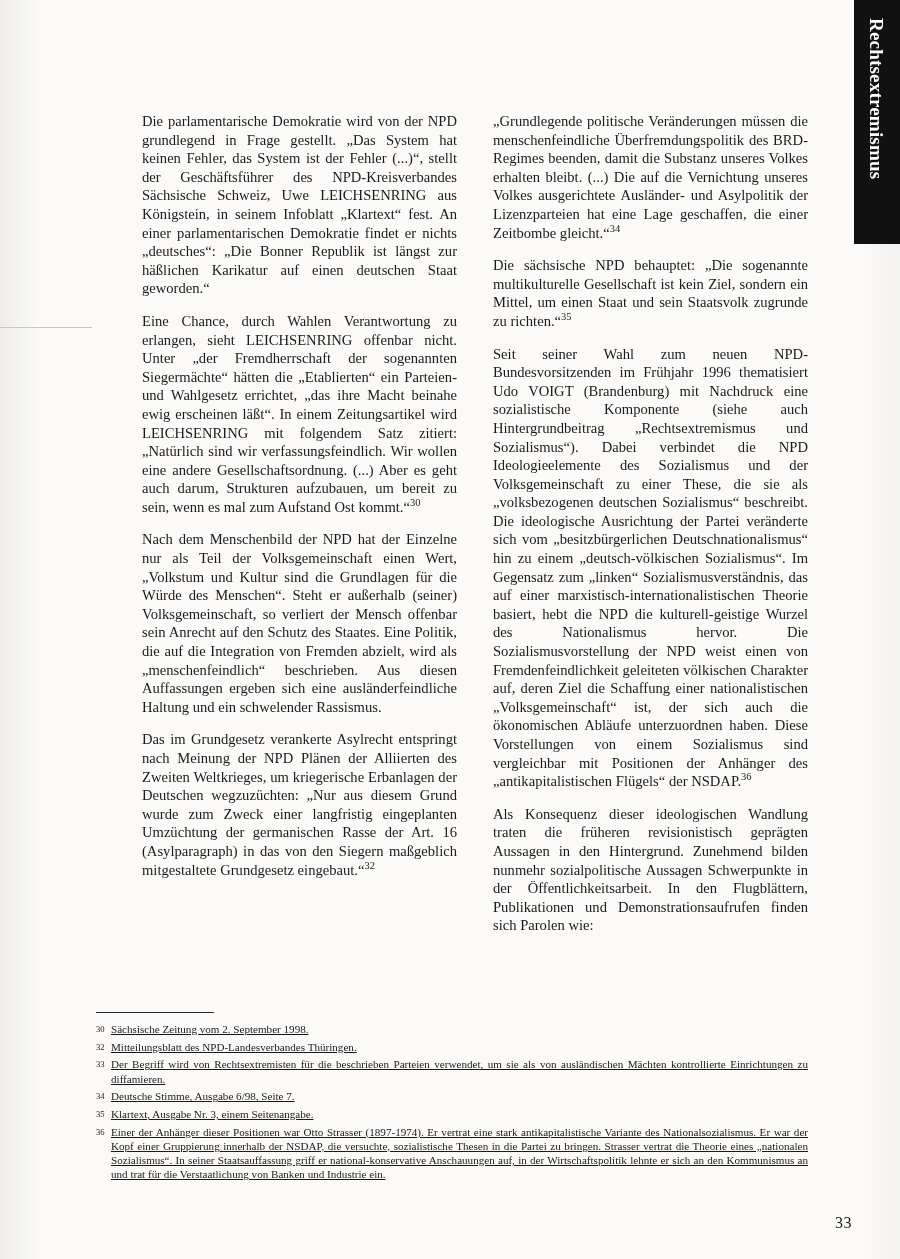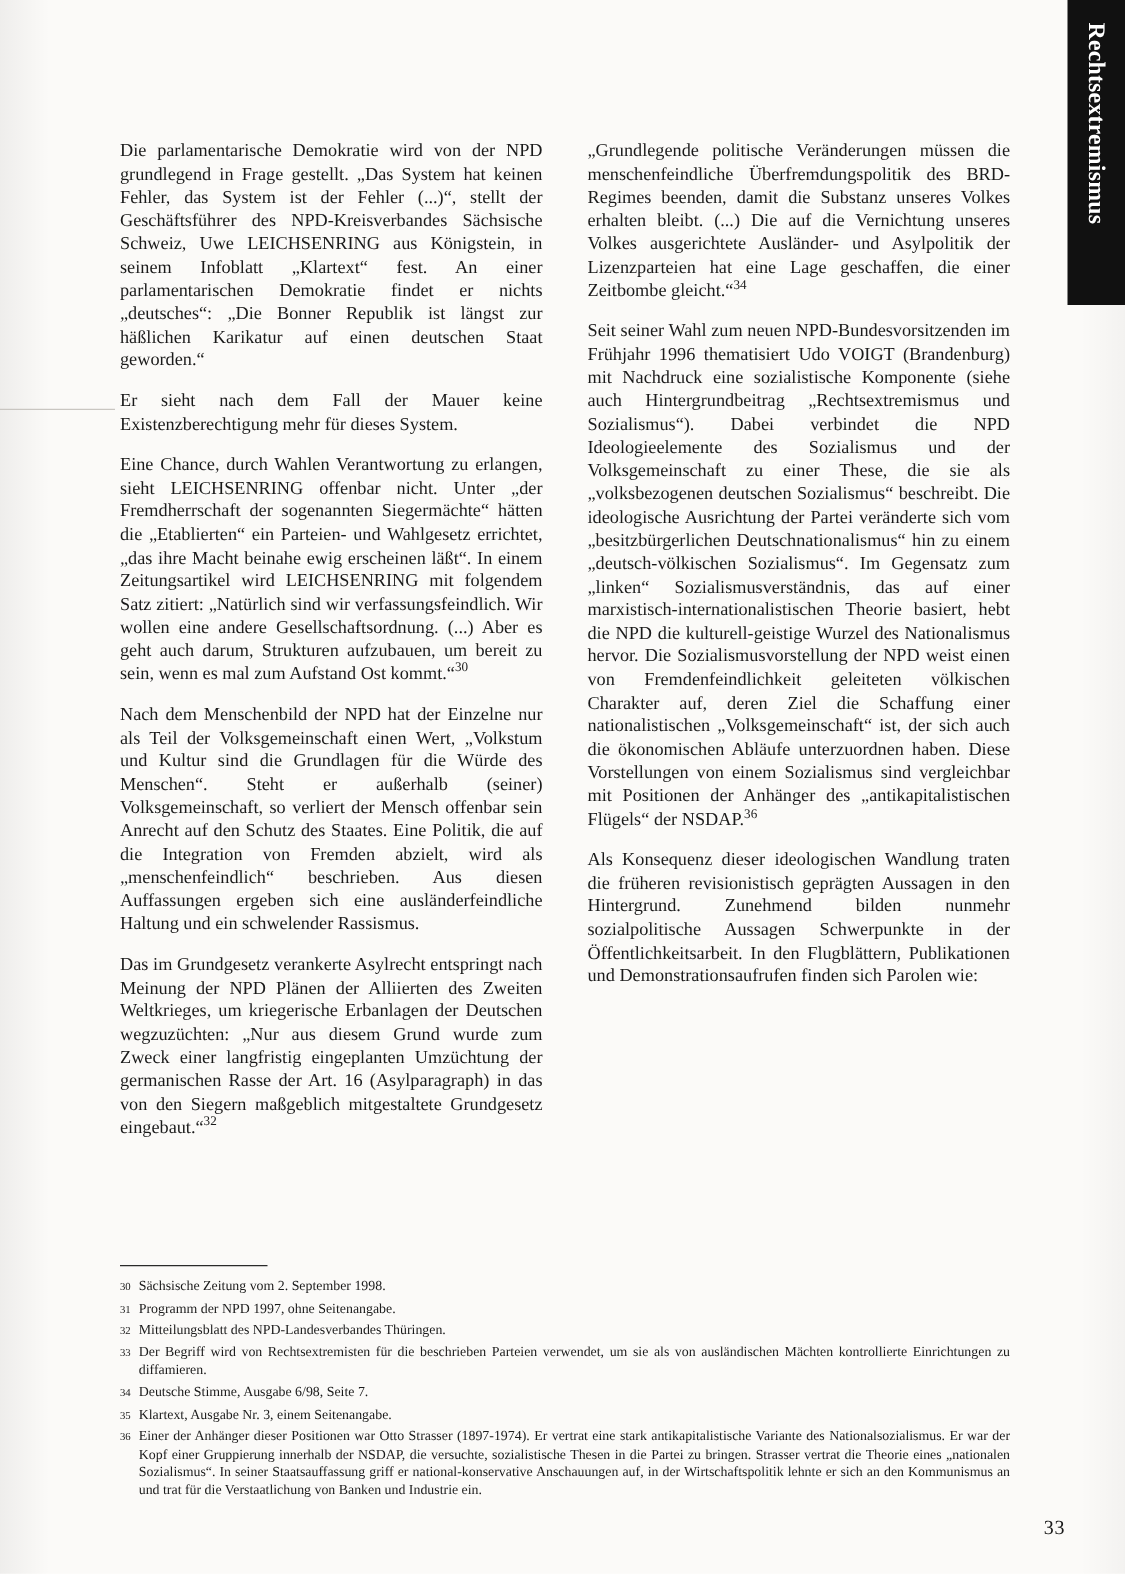--- a/index.html
+++ b/index.html
@@ -67,20 +67,21 @@
   }
   .content {
     position: absolute;
     left: 96px;
     top: 112px;
     width: 712px;
   }
   .columns {
     display: flex;
     gap: 36px;
+    margin-left: 46px;
   }
   .col {
     width: 338px;
   }
   p.body {
     margin: 0 0 14px 0;
     font-size: 14.6px;
     line-height: 18.6px;
     text-align: justify;
     text-justify: inter-word;
@@ -113,20 +114,21 @@
   }
   .fn .num {
     width: 15px;
     flex: 0 0 15px;
     font-size: 8.6px;
     vertical-align: super;
     padding-top: 0px;
   }
   .fn .txt {
     flex: 1 1 auto;
+    text-decoration: underline;
   }
   .page-number {
     position: absolute;
     right: 48px;
     bottom: 27px;
     font-size: 16px;
     letter-spacing: 0.5px;
   }
 </style>
 </head>
@@ -139,45 +141,41 @@
 
   <div class="side-tab">
     <span class="vtext">Rechtsextremismus</span>
   </div>
 
   <div class="content">
     <div class="columns">
 
       <div class="col">
         <p class="body"><span>Die parlamentarische Demokratie wird von der NPD grundlegend in Frage gestellt. „Das System hat keinen Fehler, das System ist der Fehler (...)“, stellt der Geschäftsführer des NPD-Kreisverbandes Sächsische Schweiz, Uwe LEICHSENRING aus Königstein, in seinem Infoblatt „Klartext“ fest. An einer parlamentarischen Demokratie findet er nichts „deutsches“: „Die Bonner Republik ist längst zur häßlichen Karikatur auf einen deutschen Staat geworden.“</span></p>
-        <p class="body"><span>Er sieht nach dem Fall der Mauer keine Existenzberechtigung mehr für dieses System.</span></p>
         <p class="body"><span>Eine Chance, durch Wahlen Verantwortung zu erlangen, sieht LEICHSENRING offenbar nicht. Unter „der Fremdherrschaft der sogenannten Siegermächte“ hätten die „Etablierten“ ein Parteien- und Wahlgesetz errichtet, „das ihre Macht beinahe ewig erscheinen läßt“. In einem Zeitungsartikel wird LEICHSENRING mit folgendem Satz zitiert: „Natürlich sind wir verfassungsfeindlich. Wir wollen eine andere Gesellschaftsordnung. (...) Aber es geht auch darum, Strukturen aufzubauen, um bereit zu sein, wenn es mal zum Aufstand Ost kommt.“</span><sup>30</sup></p>
         <p class="body"><span>Nach dem Menschenbild der NPD hat der Einzelne nur als Teil der Volksgemeinschaft einen Wert, „Volkstum und Kultur sind die Grundlagen für die Würde des Menschen“. Steht er außerhalb (seiner) Volksgemeinschaft, so verliert der Mensch offenbar sein Anrecht auf den Schutz des Staates. Eine Politik, die auf die Integration von Fremden abzielt, wird als „menschenfeindlich“ beschrieben. Aus diesen Auffassungen ergeben sich eine ausländerfeindliche Haltung und ein schwelender Rassismus.</span></p>
         <p class="body"><span>Das im Grundgesetz verankerte Asylrecht entspringt nach Meinung der NPD Plänen der Alliierten des Zweiten Weltkrieges, um kriegerische Erbanlagen der Deutschen wegzuzüchten: „Nur aus diesem Grund wurde zum Zweck einer langfristig eingeplanten Umzüchtung der germanischen Rasse der Art. 16 (Asylparagraph) in das von den Siegern maßgeblich mitgestaltete Grundgesetz eingebaut.“</span><sup>32</sup></p>
       </div>
 
       <div class="col">
         <p class="body"><span>„Grundlegende politische Veränderungen müssen die menschenfeindliche Überfremdungspolitik des BRD-Regimes beenden, damit die Substanz unseres Volkes erhalten bleibt. (...) Die auf die Vernichtung unseres Volkes ausgerichtete Ausländer- und Asylpolitik der Lizenzparteien hat eine Lage geschaffen, die einer Zeitbombe gleicht.“</span><sup>34</sup></p>
+        <p class="body"><span>Die sächsische NPD behauptet: „Die sogenannte multikulturelle Gesellschaft ist kein Ziel, sondern ein Mittel, um einen Staat und sein Staatsvolk zugrunde zu richten.“</span><sup>35</sup></p>
         <p class="body"><span>Seit seiner Wahl zum neuen NPD-Bundesvorsitzenden im Frühjahr 1996 thematisiert Udo VOIGT (Brandenburg) mit Nachdruck eine sozialistische Komponente (siehe auch Hintergrundbeitrag „Rechtsextremismus und Sozialismus“). Dabei verbindet die NPD Ideologieelemente des Sozialismus und der Volksgemeinschaft zu einer These, die sie als „volksbezogenen deutschen Sozialismus“ beschreibt. Die ideologische Ausrichtung der Partei veränderte sich vom „besitzbürgerlichen Deutschnationalismus“ hin zu einem „deutsch-völkischen Sozialismus“. Im Gegensatz zum „linken“ Sozialismusverständnis, das auf einer marxistisch-internationalistischen Theorie basiert, hebt die NPD die kulturell-geistige Wurzel des Nationalismus hervor. Die Sozialismusvorstellung der NPD weist einen von Fremdenfeindlichkeit geleiteten völkischen Charakter auf, deren Ziel die Schaffung einer nationalistischen „Volksgemeinschaft“ ist, der sich auch die ökonomischen Abläufe unterzuordnen haben. Diese Vorstellungen von einem Sozialismus sind vergleichbar mit Positionen der Anhänger des „antikapitalistischen Flügels“ der NSDAP.</span><sup>36</sup></p>
         <p class="body"><span>Als Konsequenz dieser ideologischen Wandlung traten die früheren revisionistisch geprägten Aussagen in den Hintergrund. Zunehmend bilden nunmehr sozialpolitische Aussagen Schwerpunkte in der Öffentlichkeitsarbeit. In den Flugblättern, Publikationen und Demonstrationsaufrufen finden sich Parolen wie:</span></p>
       </div>
 
     </div>
   </div>
 
   <div class="footnotes">
     <div class="fn-rule"></div>
 
     <div class="fn">
       <span class="num">30</span>
       <span class="txt">Sächsische Zeitung vom 2. September 1998.</span>
-    </div>
-    <div class="fn">
-      <span class="num">31</span>
-      <span class="txt">Programm der NPD 1997, ohne Seitenangabe.</span>
     </div>
     <div class="fn">
       <span class="num">32</span>
       <span class="txt">Mitteilungsblatt des NPD-Landesverbandes Thüringen.</span>
     </div>
     <div class="fn">
       <span class="num">33</span>
       <span class="txt">Der Begriff wird von Rechtsextremisten für die beschrieben Parteien verwendet, um sie als von ausländischen Mächten kontrollierte Einrichtungen zu diffamieren.</span>
     </div>
     <div class="fn">

